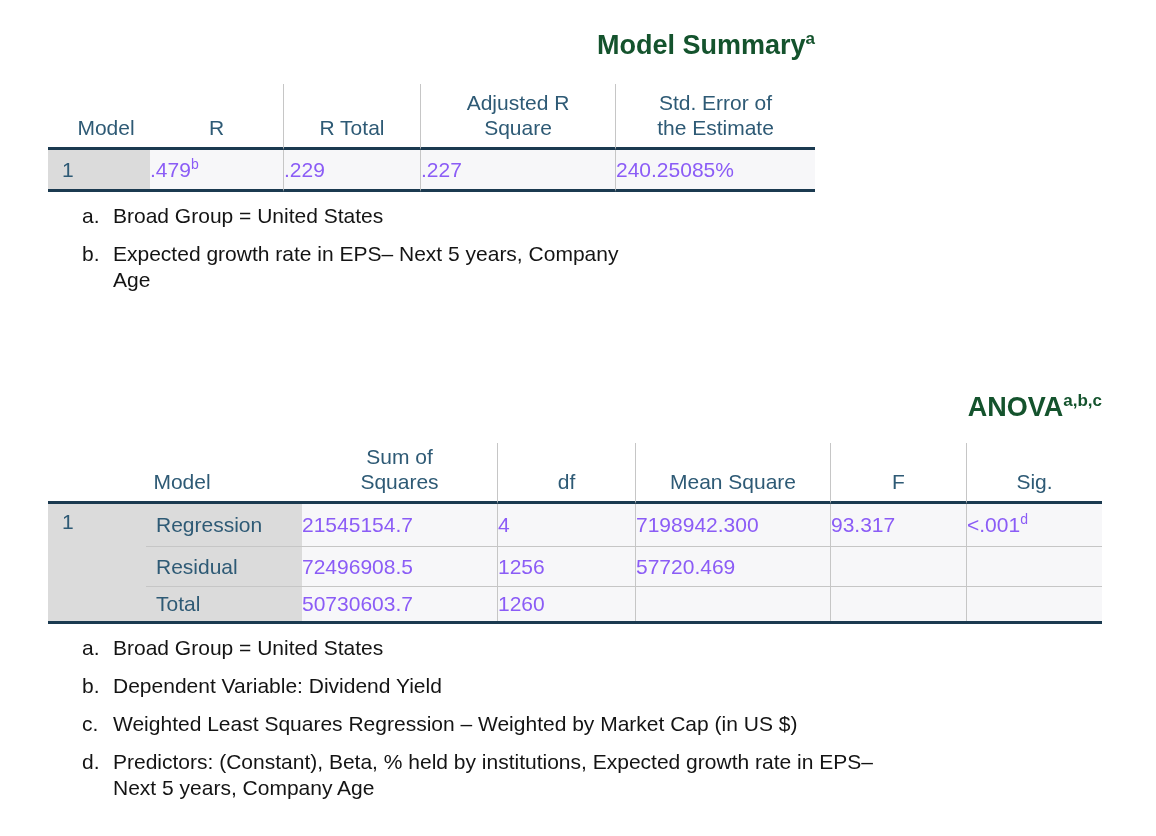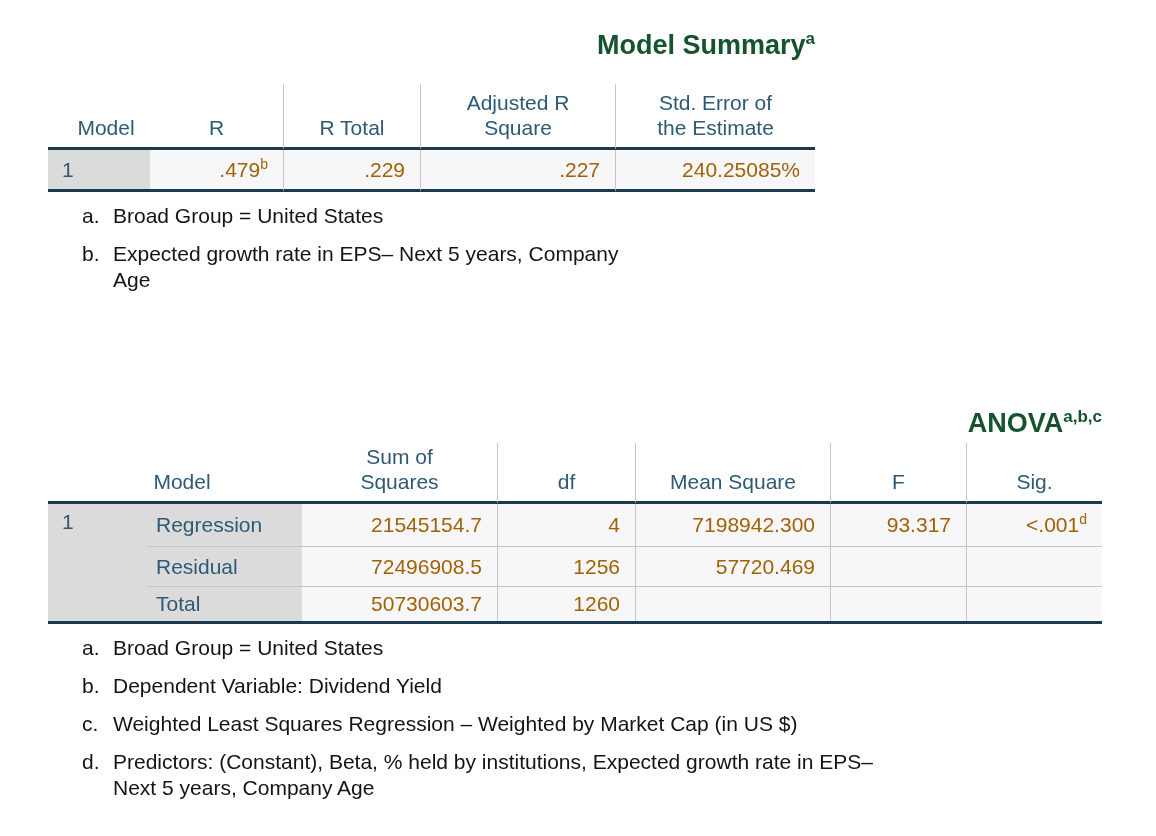--- a/index.html
+++ b/index.html
@@ -8,36 +8,36 @@
     width:1156px; height:836px; position:relative; overflow:hidden;
     font-family:"Liberation Sans", sans-serif; color:#101214;
   }
   
   .tbl-title {
     position:absolute; text-align:right; font-weight:bold;
     font-size:27px; color:#14532d;
   }
   .tbl-title sup { font-size:17px; vertical-align:super; line-height:0; }
   #t1-title { left:48px; top:30px; width:767px; }
-  #t2-title { left:48px; top:392px; width:1054px;margin-top:16px; }
+  #t2-title { left:48px; top:392px; width:1054px; }
 
   
   .grid { position:absolute; display:grid; }
   .cell { font-size:21px; }
   .hc {  
     display:flex; flex-direction:column; justify-content:flex-end;
     align-items:center; text-align:center; color:#2E5A75;
     line-height:25px; padding-bottom:7px;
     border-bottom:3px solid #1B3A50;
   }
   .hc.left { align-items:center; padding-left:14px; }
   .sep { border-left:1px solid #C6C6C6; }
   .num {
-    display:flex; align-items:center; justify-content:flex-end;
-    padding-right:15px; background:#F7F7F9; color:#a16207;
+    display:flex; align-items:center; justify-content:flex-start;
+    padding-right:15px; background:#F7F7F9; color:#8b5cf6;
   }
   .num .v { white-space:nowrap; }
   .num sup, .v sup { font-size:14px; vertical-align:super; line-height:0; }
   .rowlabel {
     display:flex; align-items:center; justify-content:flex-start;
     background:#DBDBDB; color:#2E5A75;
   }
   .thinline { border-bottom:1px solid #C6C6C6; }
 
   

